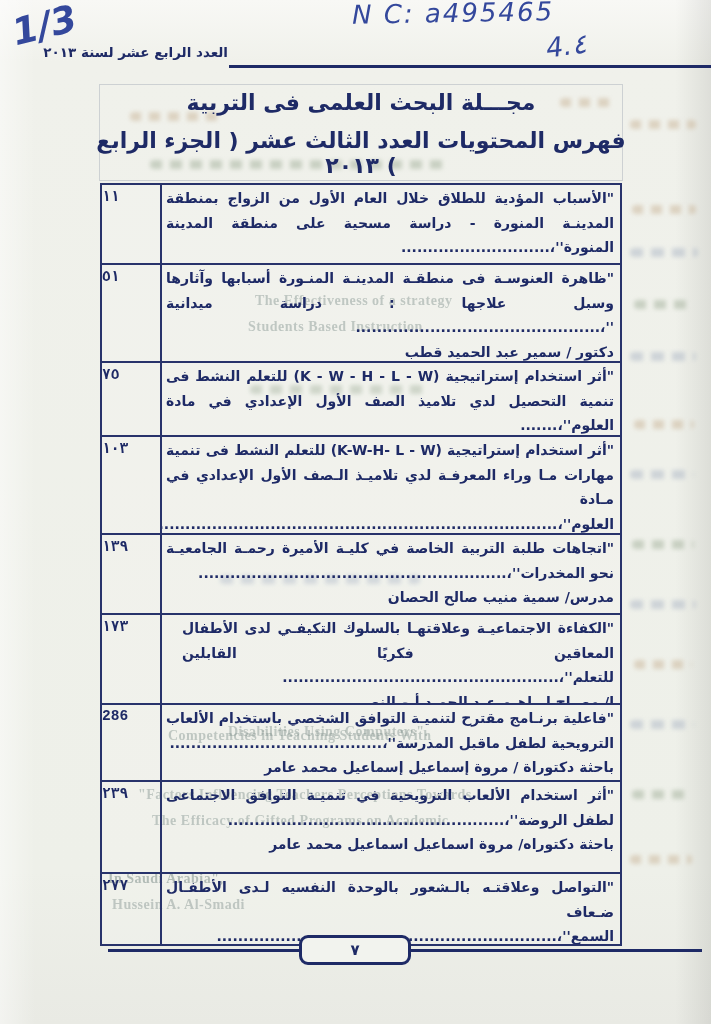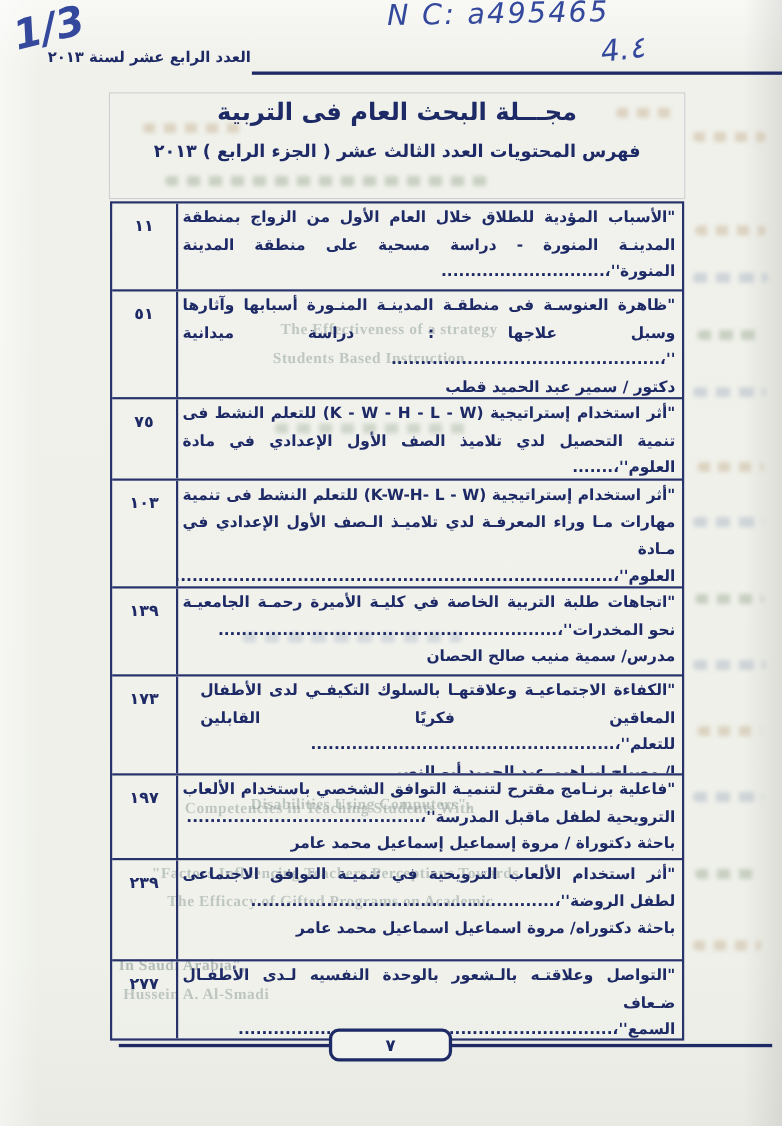--- a/index.html
+++ b/index.html
@@ -34,37 +34,37 @@
   .hw-catalog{left:352px;top:-2px;font-size:26px;letter-spacing:2px;transform:rotate(-1deg);}
   .hw-grade{left:546px;top:30px;font-size:27px;transform:rotate(-7deg);letter-spacing:2px;}
   
   .header-issue{position:absolute;left:86px;top:44px;width:142px;color:#1e2a66;
     font-size:13.5px;font-weight:bold;direction:rtl;text-align:left;white-space:nowrap;}
   .header-rule{position:absolute;left:229px;top:65px;width:482px;height:3px;background:#1e2a66;}
   
   .journal-title{position:absolute;left:100px;top:90px;width:522px;text-align:center;
     direction:rtl;color:#1e2a66;font-size:22px;font-weight:bold;}
   .contents-title{position:absolute;left:88px;top:128px;width:546px;text-align:center;
-    direction:rtl;color:#1e2a66;font-size:16px;font-weight:bold;}
+    direction:rtl;color:#1e2a66;font-size:22px;font-weight:bold;}
   
   .toc{position:absolute;left:100px;top:183px;width:522px;border:2.5px solid #28336b;
     box-sizing:border-box;background:rgba(255,255,255,.12);}
   .row{display:flex;box-sizing:border-box;border-bottom:2px solid #28336b;overflow:hidden;}
   .row:last-child{border-bottom:none;}
   .row:nth-child(1){height:80px;}
   .row:nth-child(2){height:98px;}
   .row:nth-child(3){height:74px;}
   .row:nth-child(4){height:98px;}
   .row:nth-child(5){height:80px;}
   .row:nth-child(6){height:90px;gap:16px;}
   .row:nth-child(7){height:77px;}
   .row:nth-child(8){height:92px;}
   .row:nth-child(9){height:70px;}
   .pagecol{width:60px;flex:0 0 60px;border-right:2px solid #28336b;box-sizing:border-box;
-    text-align:center;padding-top:13px;color:#1e2a66;font-size:14.5px;font-weight:bold;}
+    text-align:left;padding-top:3px;color:#1e2a66;font-size:14.5px;font-weight:bold;font-family:Liberation Mono, monospace;}
   .entry{flex:1;direction:rtl;color:#1e2a66;padding:1px 6px 0 4px;overflow:hidden;}
   .entry p{margin:0;font-size:14px;line-height:24.5px;font-weight:bold;text-align:justify;}
   .entry .dots{letter-spacing:1px;}
   .entry .author{font-size:14px;line-height:24.5px;font-weight:bold;text-align:right;}
   
   .footer-rule{position:absolute;left:108px;top:949px;width:594px;height:3px;background:#1e2a66;}
   .page-badge{position:absolute;left:299px;top:935px;width:112px;height:30px;
     box-sizing:border-box;border:3px solid #1e2a66;border-radius:9px;background:#f2f3ee;
     color:#1e2a66;font-size:15px;font-weight:bold;text-align:center;line-height:25px;}
 </style>
@@ -104,21 +104,21 @@
     <div class="sq" style="left:220px;top:575px;width:200px;"></div>
   </div>
 
   <div class="hw hw-corner">1/3</div>
   <div class="hw hw-catalog">N C: a495465</div>
   <div class="hw hw-grade">4.٤</div>
 
   <div class="header-issue">العدد الرابع عشر لسنة ٢٠١٣</div>
   <div class="header-rule"></div>
 
-  <div class="journal-title">مجـــلة البحث العام فى التربية</div>
+  <div class="journal-title">مجـــلة البحث العلمى فى التربية</div>
   <div class="contents-title">فهرس المحتويات العدد الثالث عشر ( الجزء الرابع ) ٢٠١٣</div>
 
   <div class="toc">
     <div class="row">
       <div class="pagecol">١١</div>
       <div class="entry">
         <p><span>"الأسباب المؤدية للطلاق خلال العام الأول من الزواج بمنطقة المدينـة المنورة - دراسة مسحية على منطقة المدينة المنورة''،</span><span class="dots">............................</span></p>
         <div class="author">الدكتور/ محمد بن عودة الذبياني</div>
       </div>
     </div>
@@ -151,21 +151,21 @@
       </div>
     </div>
     <div class="row">
       <div class="pagecol">١٧٣</div>
       <div class="entry">
         <p><span>"الكفاءة الاجتماعيـة وعلاقتهـا بالسلوك التكيفـي لدى الأطفال المعاقين فكريًا القابلين للتعلم''،</span><span class="dots">....................................................</span></p>
         <div class="author">ا/ مصباح ابراهيم عبد الحميد أبو النصر</div>
       </div>
     </div>
     <div class="row">
-      <div class="pagecol">١٩٧</div>
+      <div class="pagecol">286</div>
       <div class="entry">
         <p><span>"فاعلية برنـامج مقترح لتنميـة التوافق الشخصي باستخدام الألعاب الترويحية لطفل ماقبل المدرسة''،</span><span class="dots">........................................</span></p>
         <div class="author">باحثة دكتوراة / مروة إسماعيل إسماعيل محمد عامر</div>
       </div>
     </div>
     <div class="row">
       <div class="pagecol">٢٣٩</div>
       <div class="entry">
         <p><span>"أثر استخدام الألعاب الترويحية في تنميـة التوافق الاجتماعى لطفل الروضة''،</span><span class="dots">....................................................</span></p>
         <div class="author">باحثة دكتوراه/ مروة اسماعيل اسماعيل محمد عامر</div>

